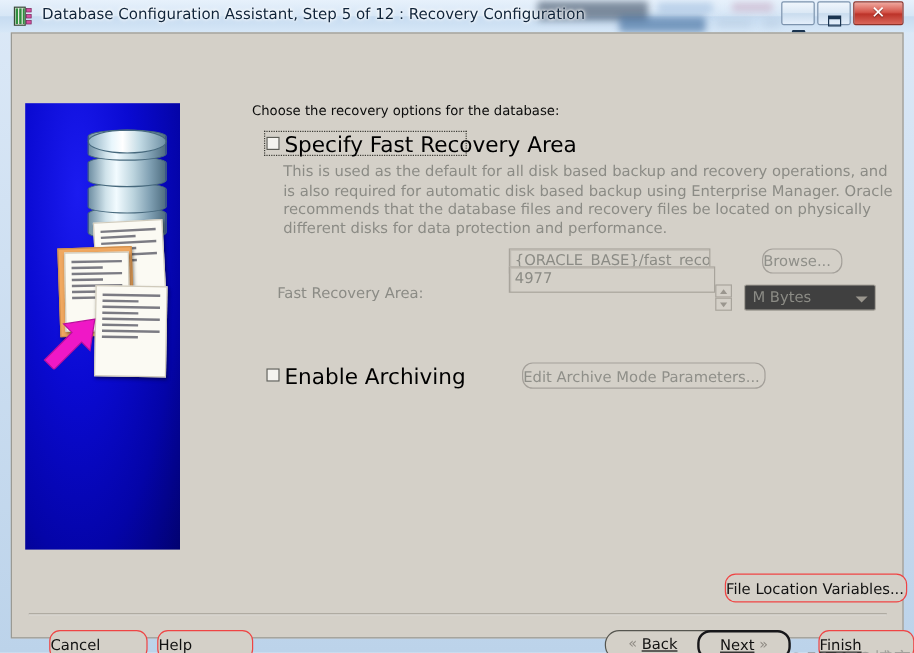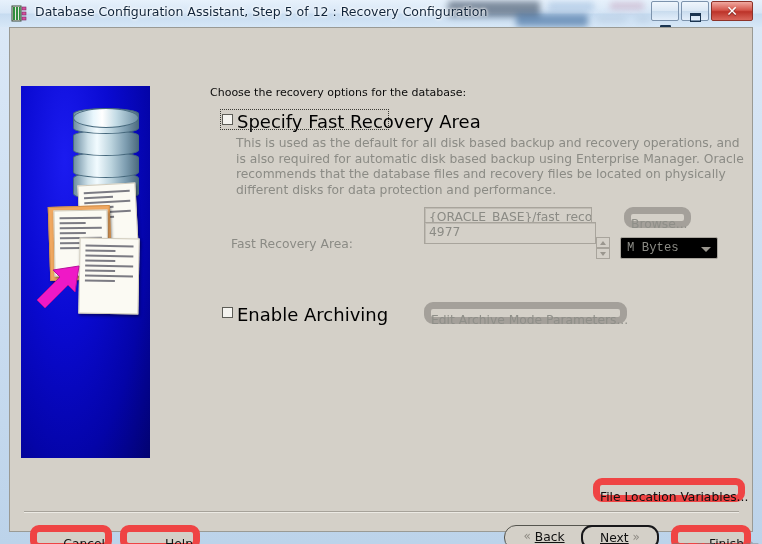--- a/index.html
+++ b/index.html
@@ -231,51 +231,51 @@
     content: ""; position: absolute; left: 3px;
     border-left: 3px solid transparent;
     border-right: 3px solid transparent;
   }
   #spin-up::after { top: 3px; border-bottom: 4px solid #9a968e; }
   #spin-dn::after { top: 3px; border-top: 4px solid #9a968e; }
 
   
   #combo-unit {
     position: absolute; left: 610px; top: 209px;
-    width: 98px; height: 22px;
-    background: #000000;
+    width: 110px; height: 22px;
+    background: #404040;
     border: 1px solid #a8a49c;
     border-radius: 2px;
     box-sizing: border-box;
-    font-family: Liberation Mono, monospace;
   }
   #combo-unit .cv {
     position: absolute; left: 6px; top: 3px;
     font-size: 12.3px; color: #8b8b85;
   }
   #combo-arrow {
     position: absolute; right: 6px; top: 9px;
     width: 0; height: 0;
     border-left: 5px solid transparent;
     border-right: 5px solid transparent;
     border-top: 5px solid #9a968e;
   }
 
   
   .btn {
     position: absolute;
     background: #d4d0c8;
-    border: 7px solid #ef4444;
+    border: 1px solid #ef4444;
     border-radius: 9px;
     box-sizing: border-box;
     font-size: 12.3px;
     color: #111111;
-    text-align: right;
+    text-align: left;
     cursor: default;
     white-space: nowrap;
+    margin-left: 11px;
   }
   .btn span.cap { position: relative; top: 1px; }
   .btn.disabled { color: #8f8f89; border-color: #a4a09a; }
 
   #btn-browse  { left: 614px; top: 179px; width: 67px; height: 21px; line-height: 19px; }
   #btn-editarc { left: 414px; top: 274px; width: 203px; height: 22px; line-height: 20px; }
   #btn-flv     { left: 583px; top: 450px; width: 152px; height: 24px; line-height: 22px; }
 
   #sep {
     position: absolute; left: 14px; top: 483px;

